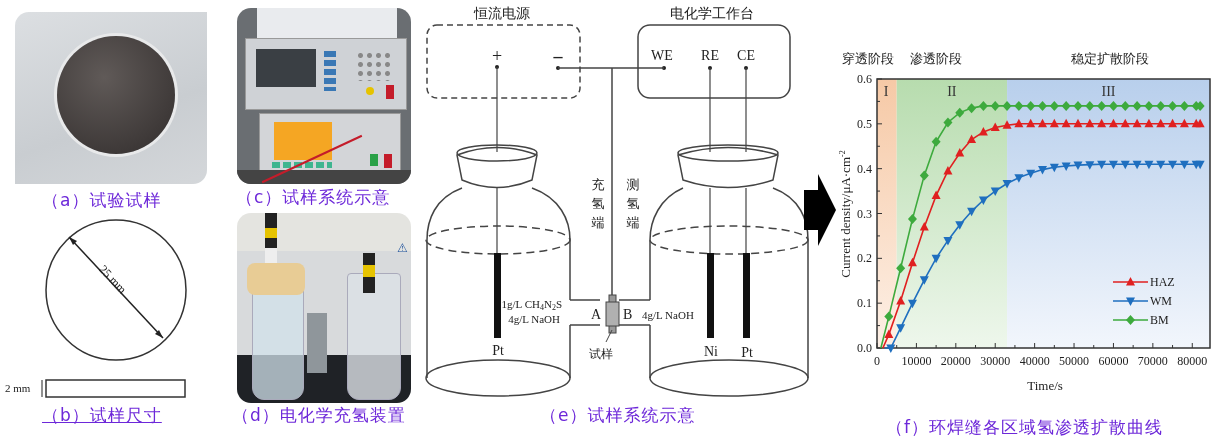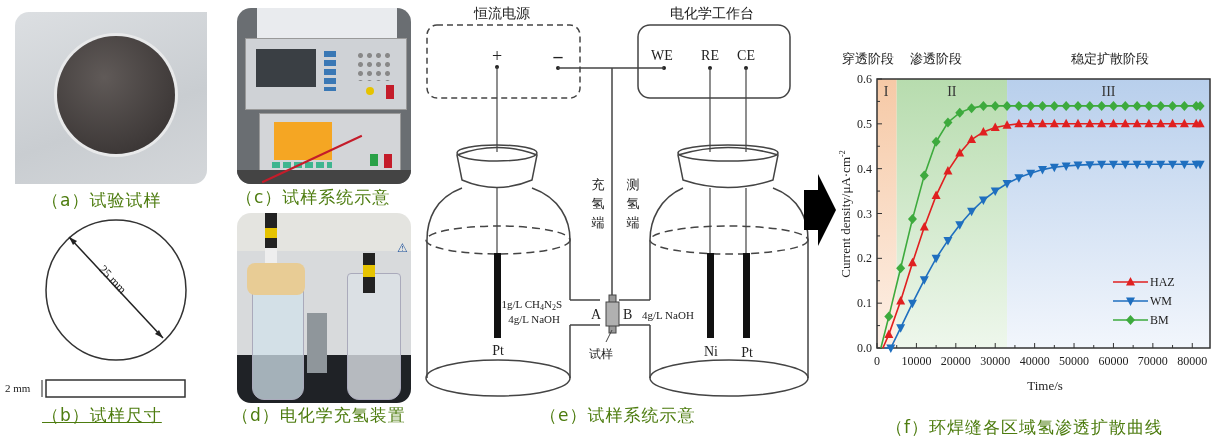--- a/index.html
+++ b/index.html
@@ -1,18 +1,18 @@
 <!DOCTYPE html>
 <html><head>
 <meta charset="utf-8">
 <style>
   html,body{margin:0;padding:0;background:#fff;}
   body{width:1227px;height:441px;position:relative;overflow:hidden;font-family:"DejaVu Serif","Liberation Serif",serif;color:#222;}
   .abs{position:absolute;}
-  .caption{position:absolute;font-size:17px;white-space:nowrap;color:#4d7c0f;font-family:"DejaVu Sans","Liberation Sans",sans-serif;letter-spacing:1px;}
+  .caption{position:absolute;font-size:17px;white-space:nowrap;color:#6d28d9;font-family:"DejaVu Sans","Liberation Sans",sans-serif;letter-spacing:1px;}
   .photo{position:absolute;border-radius:14px;overflow:hidden;}
   svg text{font-family:"Liberation Serif","DejaVu Serif",serif;}
   .cjk{font-family:"DejaVu Sans","Liberation Sans",sans-serif;}
 </style>
 </head>
 <body>
 
 <div class="photo" style="left:15px;top:12px;width:192px;height:172px;background:linear-gradient(160deg,#dcdfe2,#c9cdd1 60%,#d4d7da);border-radius:14px 0 14px 0;">
   <div style="position:absolute;left:42px;top:24px;width:118px;height:118px;border-radius:50%;background:radial-gradient(circle at 40% 35%,#605a58,#3f3a39 70%,#2f2b2a);box-shadow:0 0 0 3px #e8e9ea;"></div>
 </div>

